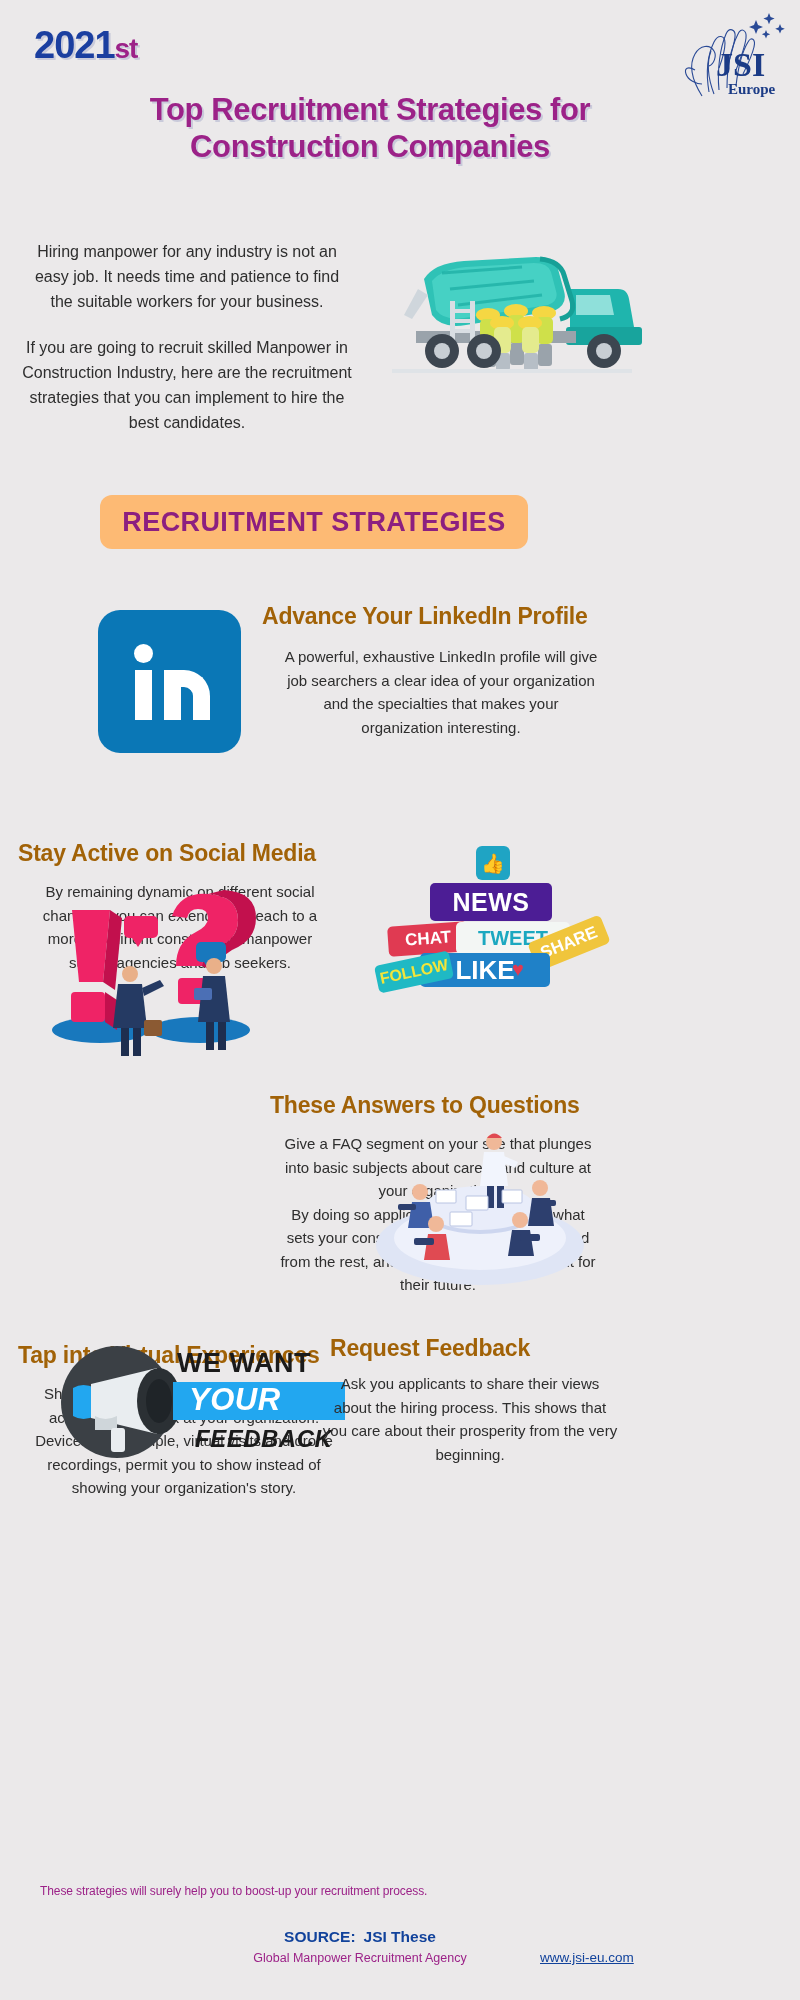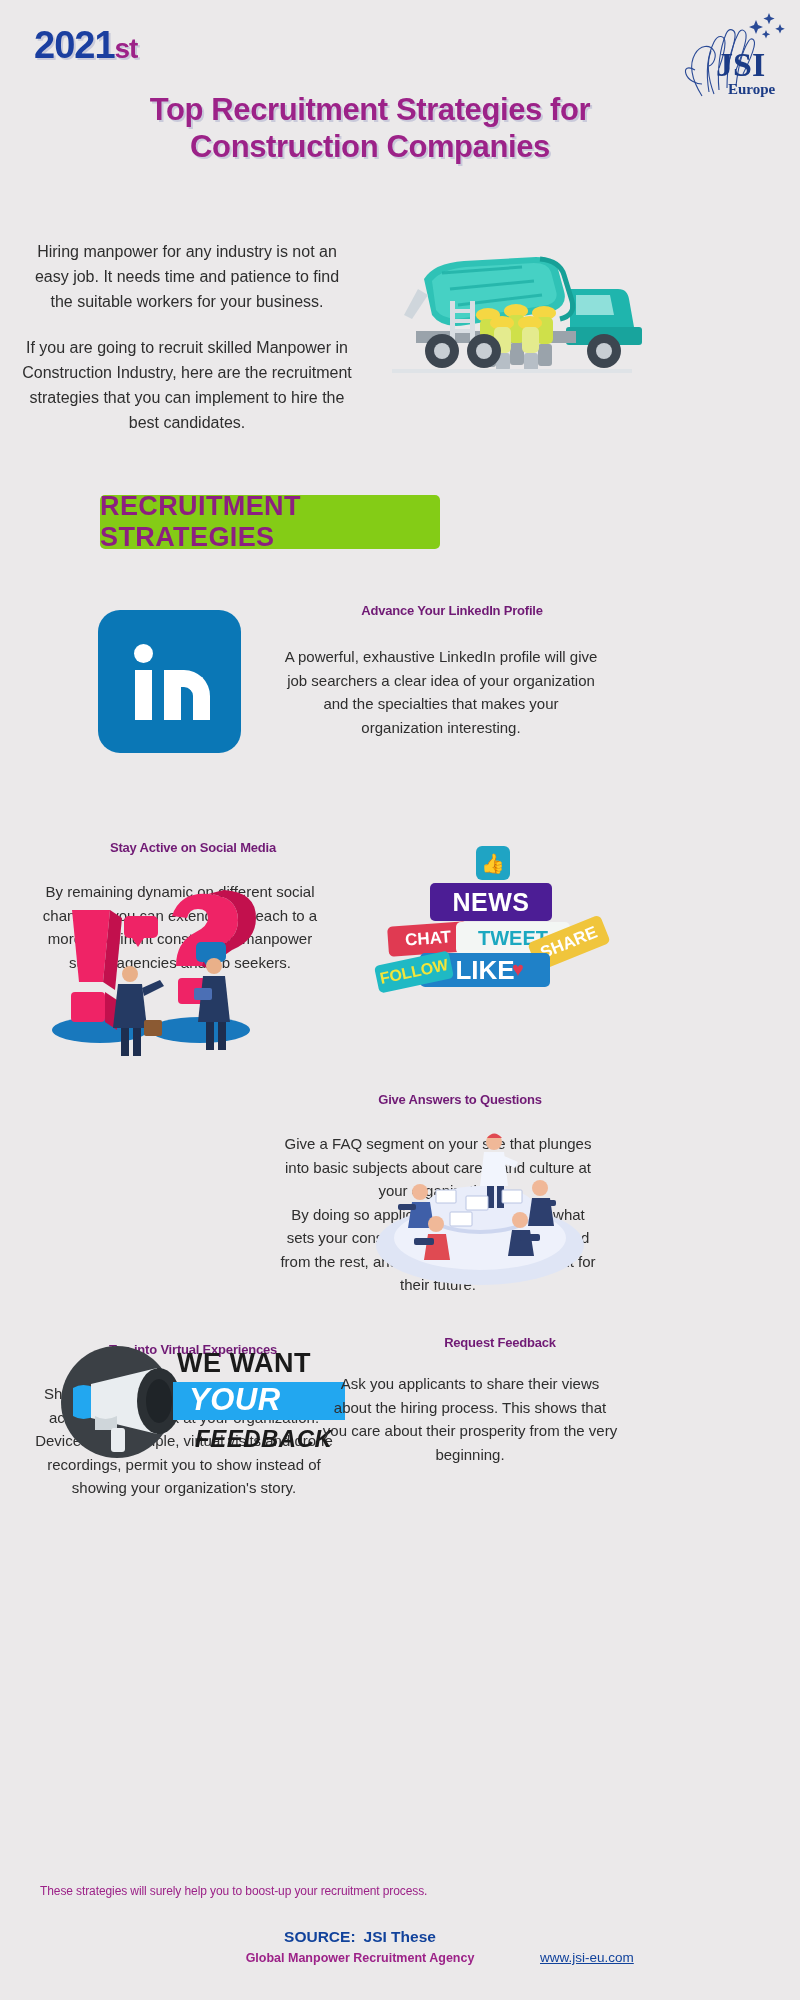--- a/index.html
+++ b/index.html
@@ -31,32 +31,32 @@
     position:absolute; left:22px; top:240px; width:330px;
     text-align:center; font-size:16px; line-height:1.55; color:#2e2e2e;
   }
   .intro p + p { margin-top:22px; }
 
   
   .truck { position:absolute; left:358px; top:245px; width:300px; height:140px; }
 
   
   .banner {
-    position:absolute; left:100px; top:495px; width:340px; height:54px;
-    background:#84cc16; border-radius:5px;
+    position:absolute; left:100px; top:495px; width:428px; height:54px;
+    background:#fdba74; border-radius:12px;
     display:flex; align-items:center; justify-content:center;
   }
   .banner span {
     font-size:27px; font-weight:bold; color:#8c1f80; letter-spacing:.4px;
   }
 
   
   .sec-title {
-    position:absolute; font-size:13px; font-weight:bold;
-    color:#701a75; letter-spacing:-.2px; text-align:center;
+    position:absolute; font-size:23px; font-weight:bold;
+    color:#a16207; letter-spacing:-.2px; text-align:left;
   }
   .sec-body {
     position:absolute; font-size:15px; line-height:1.57;
     text-align:center; color:#2e2e2e;
   }
 
   
   .li-badge {
     position:absolute; left:98px; top:610px; width:143px; height:143px;
     background:#0a77b6; border-radius:22px;
@@ -123,21 +123,21 @@
     position:absolute; left:40px; top:1884px; width:720px; text-align:left;
     font-size:12px; color:#9c2288; letter-spacing:-.1px;
   }
   .src {
     position:absolute; left:180px; top:1928px; width:360px; text-align:center;
     font-size:15.5px; font-weight:bold; color:#11429b;
   }
   .src .src-label { margin-right:8px; }
   .src-sub {
     position:absolute; left:180px; top:1951px; width:360px; text-align:center;
-    font-size:12.5px; font-weight:bold; color:#9c2288;
+    font-size:12.5px; font-weight:normal; color:#9c2288;
   }
   .site {
     position:absolute; left:540px; top:1950px; width:200px; text-align:left;
     font-size:13.5px; color:#11429b; text-decoration:underline;
   }
 </style>
 </head>
 <body>
 
 <div class="logo">
@@ -259,21 +259,21 @@
   <span class="blk thumb">👍</span>
   <span class="blk news">NEWS</span>
   <span class="blk chat">CHAT</span>
   <span class="blk tweet">TWEET</span>
   <span class="blk share">SHARE</span>
   <span class="blk like">LIKE</span>
   <span class="blk follow">FOLLOW</span>
   <span class="heart">♥</span>
 </div>
 
-<div class="sec-title" style="left:270px; top:1092px; width:380px;">Give Answers to Questions</div>
+<div class="sec-title" style="left:270px; top:1092px; width:380px;">These Answers to Questions</div>
 <div class="sec-body" style="left:278px; top:1132px; width:320px; white-space:pre-line;">Give a FAQ segment on your site that plunges into basic subjects about career and culture at your organization.
 By doing so applicants can understand what sets your construction organization separated from the rest, and how it will be a superior fit for their future.</div>
 
 <div class="qm">
   <svg viewBox="0 0 230 180" width="230" height="180" aria-hidden="true">
     <ellipse cx="68" cy="150" rx="48" ry="13" fill="#1878bd"></ellipse>
     <ellipse cx="168" cy="150" rx="50" ry="13" fill="#1878bd"></ellipse>
 
     <path d="M40 30 h38 l-7 72 h-24z" fill="#ef2366"></path>
     <path d="M78 30 l12 8 -7 72 -12 -8z" fill="#c2104d"></path>

